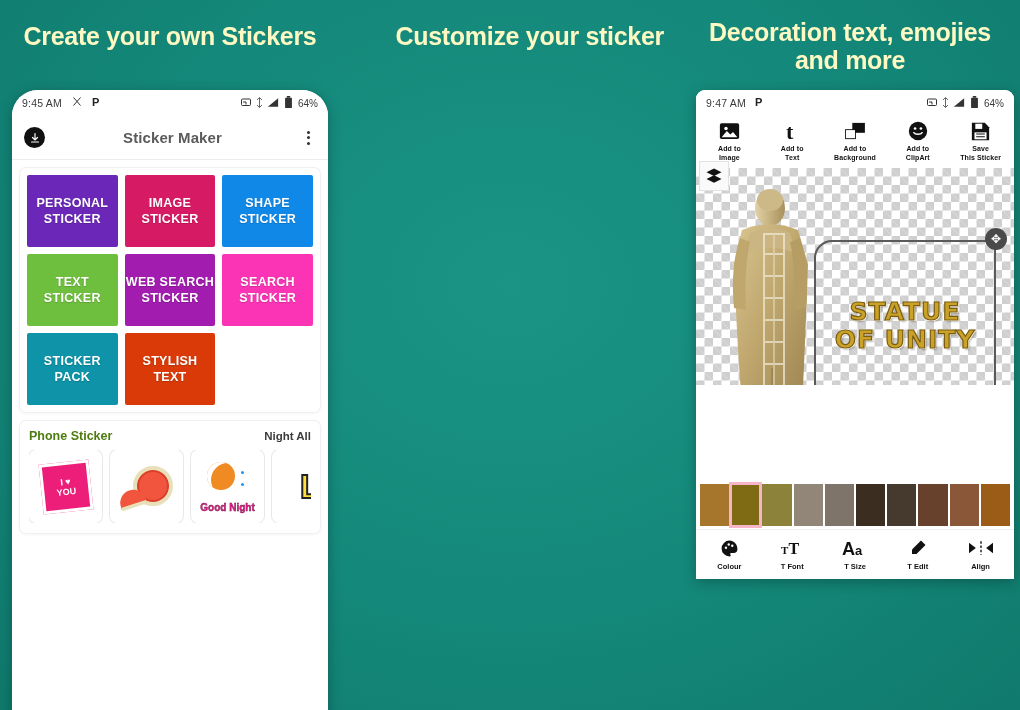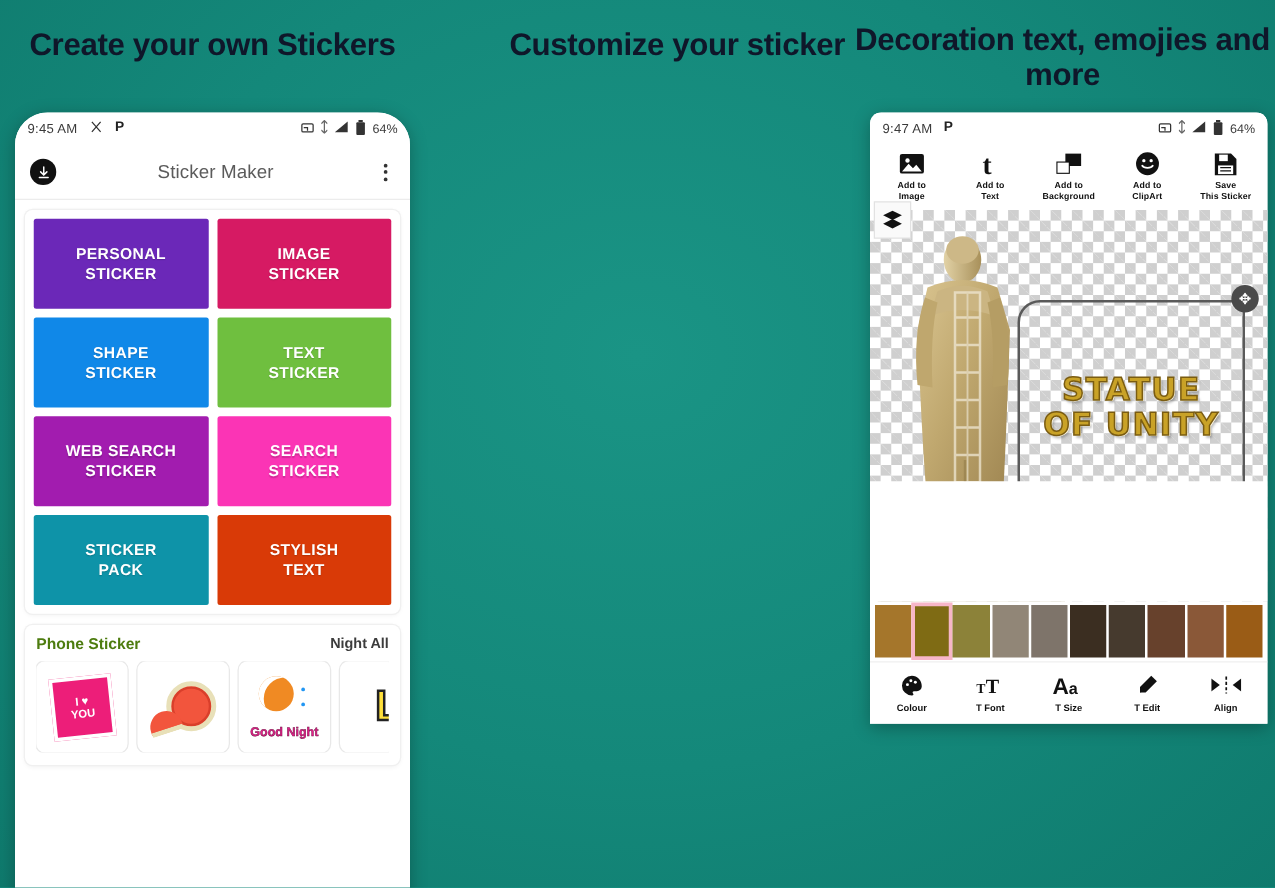--- a/index.html
+++ b/index.html
@@ -12,26 +12,26 @@
   }
   .bg {
     position: absolute; inset: 0;
     background: radial-gradient(ellipse at 50% 40%, #1a9485 0%, #14887A 55%, #0f7a6d 100%);
   }
   .stage { position: relative; width: 1020px; height: 710px; display: flex; }
 
   .col { position: relative; flex: 1 1 0; }
 
   .headline {
-    color: #0f172a;
+    color: #fef9c3;
     font-weight: bold;
     text-align: center;
     letter-spacing: -0.3px;
     line-height: 1.12;
-    padding: 0 4px;
+    padding: 0 16px;
   }
   .h1 { font-size: 25px; margin-top: 22px; }
   .h2 { font-size: 25px; margin-top: 22px; text-align: right; }
   .h3 { font-size: 25px; margin-top: 18px; }
 
   
   .phone {
     position: absolute;
     background: #ffffff;
     border-radius: 9px 9px 0 0;
@@ -58,34 +58,34 @@
   .appbar {
     height: 44px; display: flex; align-items: center;
     padding: 0 12px; background: #fff; border-bottom: 1px solid #ececec;
     flex: 0 0 auto;
   }
   .dl-circle {
     width: 21px; height: 21px; border-radius: 50%;
     background: #111; display: flex; align-items: center; justify-content: center;
   }
   .appbar-title {
-    flex: 1; text-align: center; font-size: 15px; color: #5b5b5b; font-weight: 400;
+    flex: 1; text-align: center; font-size: 15px; color: #5b5b5b; font-weight: 700;
     letter-spacing: .1px;
   }
   .kebab { width: 16px; display: flex; flex-direction: column; align-items: center; gap: 2.5px; }
   .kebab i { width: 3px; height: 3px; border-radius: 50%; background: #333; display: block; }
 
   
   .card-wrap {
     margin: 8px 8px 0 8px; background: #fff; border-radius: 6px;
     box-shadow: 0 0 0 1px #f0f0f0, 0 1px 4px rgba(0,0,0,.06);
     padding: 7px;
   }
   .grid {
-    display: grid; grid-template-columns: 1fr 1fr; gap: 7px;
+    display: grid; grid-template-columns: 1fr 1fr 1fr; gap: 7px;
   }
   .tile {
     height: 72px; border-radius: 2px; display: flex; flex-direction: column;
     align-items: center; justify-content: center;
     color: #fff; font-weight: bold; font-size: 12.5px; line-height: 1.32;
     text-align: center; letter-spacing: .3px;
     text-shadow: 0 1px 1px rgba(0,0,0,.18);
     cursor: pointer;
   }
 

